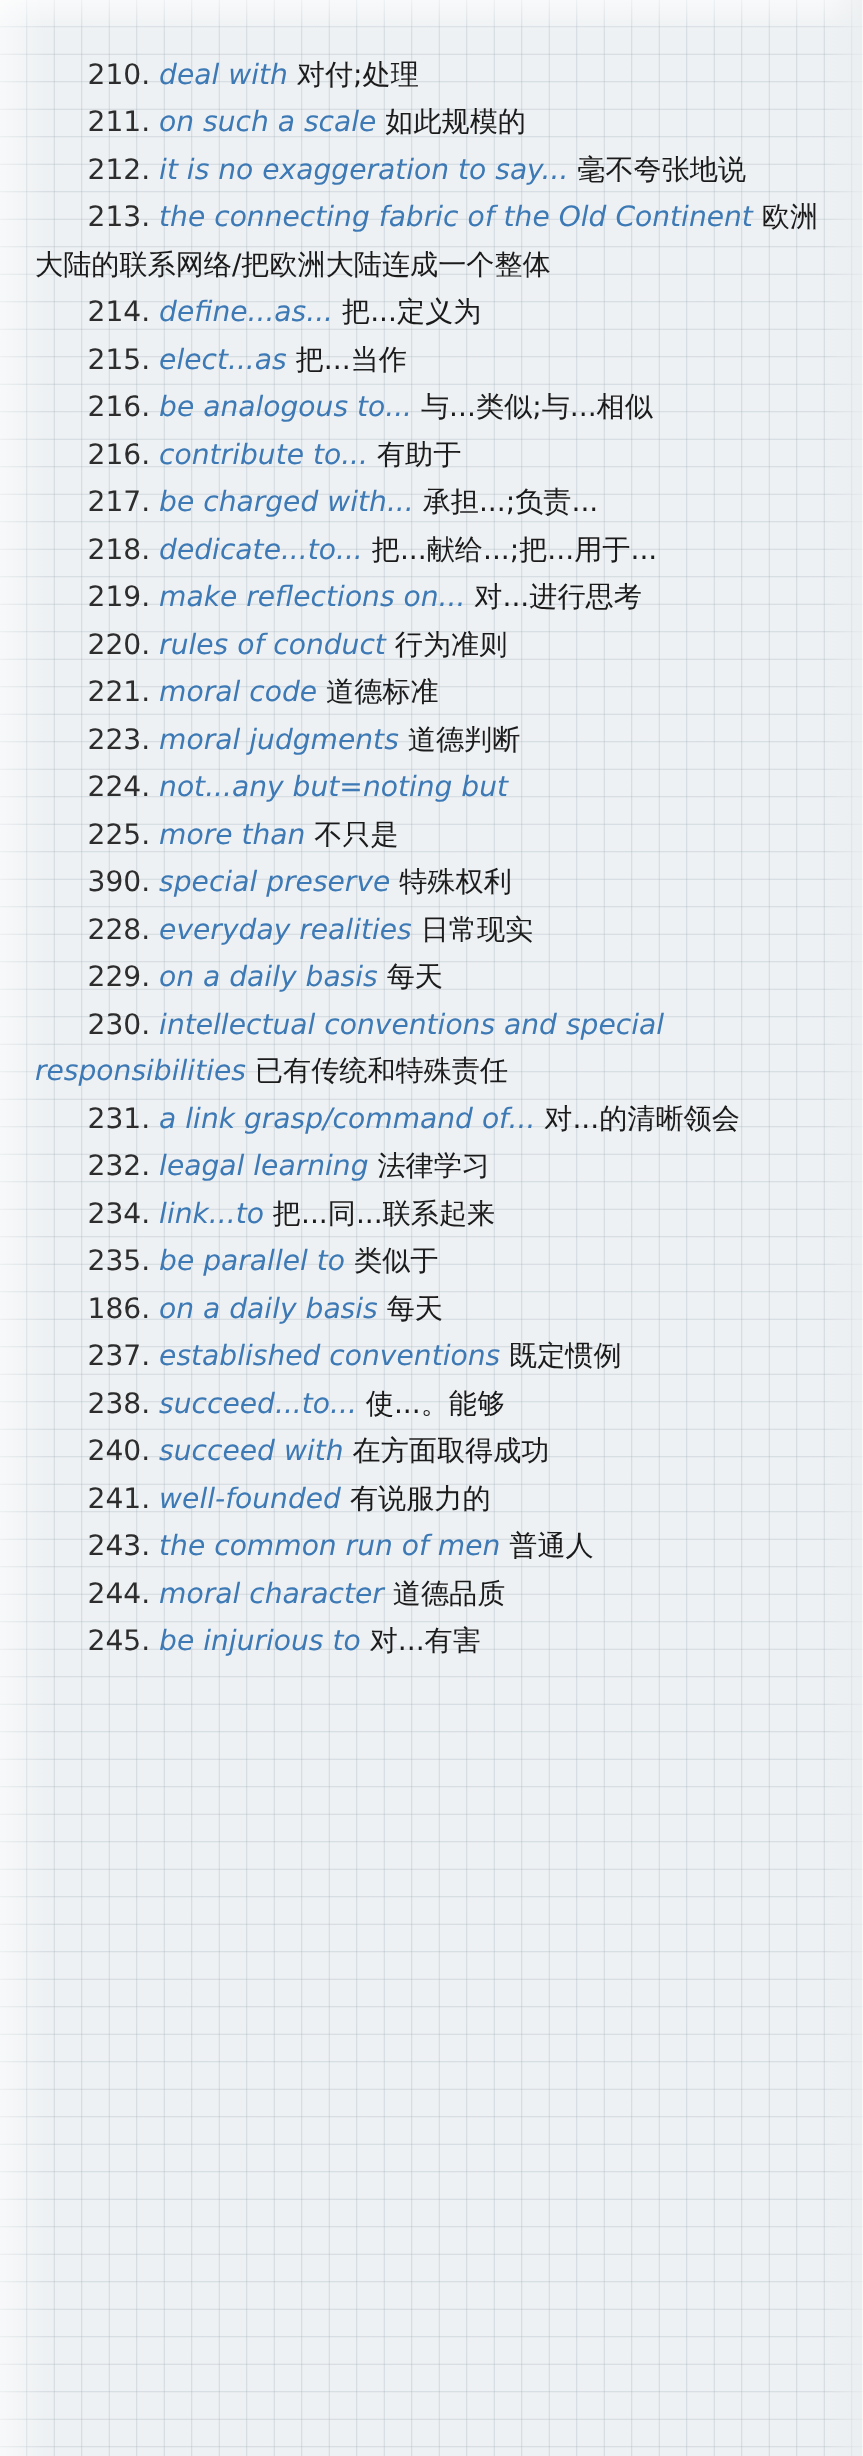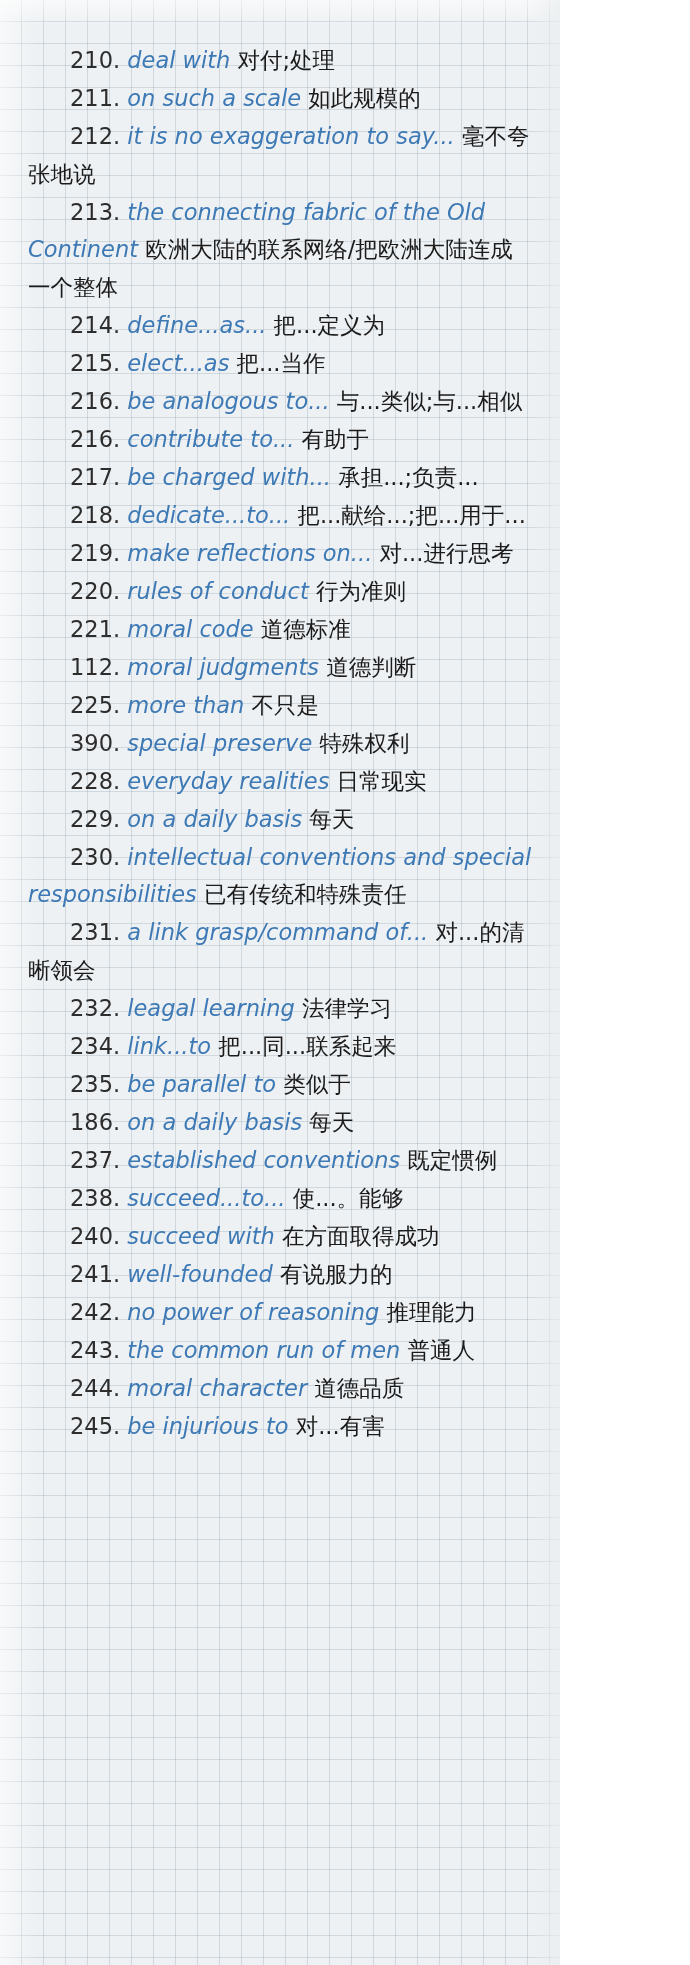--- a/index.html
+++ b/index.html
@@ -2,21 +2,21 @@
 <html><head>
 <meta charset="utf-8">
 <style>
   html, body {
     margin: 0;
     padding: 0;
     background: #ffffff;
   }
   #page {
     position: relative;
-    width: 560px;
+    width: 690px;
     height: 1965px;
     background-color: #eef1f3;
     background-image:
       linear-gradient(to right, rgba(140,160,175,0.30) 1px, transparent 1px),
       linear-gradient(to bottom, rgba(140,160,175,0.30) 1px, transparent 1px);
     background-size: 22px 22px;
     background-position: -1px -1px;
     overflow: hidden;
     font-family: "DejaVu Sans", sans-serif;
   }
@@ -71,33 +71,33 @@
       <p class="line"><span class="num">213.</span> <span class="en">the connecting fabric of the Old Continent</span> <span class="cn">欧洲大陆的联系网络/把欧洲大陆连成一个整体</span></p>
       <p class="line"><span class="num">214.</span> <span class="en">define...as...</span> <span class="cn">把...定义为</span></p>
       <p class="line"><span class="num">215.</span> <span class="en">elect...as</span> <span class="cn">把...当作</span></p>
       <p class="line"><span class="num">216.</span> <span class="en">be analogous to...</span> <span class="cn">与...类似;与...相似</span></p>
       <p class="line"><span class="num">216.</span> <span class="en">contribute to...</span> <span class="cn">有助于</span></p>
       <p class="line"><span class="num">217.</span> <span class="en">be charged with...</span> <span class="cn">承担...;负责...</span></p>
       <p class="line"><span class="num">218.</span> <span class="en">dedicate...to...</span> <span class="cn">把...献给...;把...用于...</span></p>
       <p class="line"><span class="num">219.</span> <span class="en">make reflections on...</span> <span class="cn">对...进行思考</span></p>
       <p class="line"><span class="num">220.</span> <span class="en">rules of conduct</span> <span class="cn">行为准则</span></p>
       <p class="line"><span class="num">221.</span> <span class="en">moral code</span> <span class="cn">道德标准</span></p>
-      <p class="line"><span class="num">112.</span> <span class="en">moral judgments</span> <span class="cn">道德判断</span></p>
+      <p class="line"><span class="num">223.</span> <span class="en">moral judgments</span> <span class="cn">道德判断</span></p>
+      <p class="line"><span class="num">224.</span> <span class="en">not...any but=noting but</span></p>
       <p class="line"><span class="num">225.</span> <span class="en">more than</span> <span class="cn">不只是</span></p>
       <p class="line"><span class="num">390.</span> <span class="en">special preserve</span> <span class="cn">特殊权利</span></p>
       <p class="line"><span class="num">228.</span> <span class="en">everyday realities</span> <span class="cn">日常现实</span></p>
       <p class="line"><span class="num">229.</span> <span class="en">on a daily basis</span> <span class="cn">每天</span></p>
       <p class="line"><span class="num">230.</span> <span class="en">intellectual conventions and special responsibilities</span> <span class="cn">已有传统和特殊责任</span></p>
       <p class="line"><span class="num">231.</span> <span class="en">a link grasp/command of...</span> <span class="cn">对...的清晰领会</span></p>
       <p class="line"><span class="num">232.</span> <span class="en">leagal learning</span> <span class="cn">法律学习</span></p>
       <p class="line"><span class="num">234.</span> <span class="en">link...to</span> <span class="cn">把...同...联系起来</span></p>
       <p class="line"><span class="num">235.</span> <span class="en">be parallel to</span> <span class="cn">类似于</span></p>
       <p class="line"><span class="num">186.</span> <span class="en">on a daily basis</span> <span class="cn">每天</span></p>
       <p class="line"><span class="num">237.</span> <span class="en">established conventions</span> <span class="cn">既定惯例</span></p>
       <p class="line"><span class="num">238.</span> <span class="en">succeed...to...</span> <span class="cn">使...。能够</span></p>
       <p class="line"><span class="num">240.</span> <span class="en">succeed with</span> <span class="cn">在方面取得成功</span></p>
       <p class="line"><span class="num">241.</span> <span class="en">well-founded</span> <span class="cn">有说服力的</span></p>
-      <p class="line"><span class="num">242.</span> <span class="en">no power of reasoning</span> <span class="cn">推理能力</span></p>
       <p class="line"><span class="num">243.</span> <span class="en">the common run of men</span> <span class="cn">普通人</span></p>
       <p class="line"><span class="num">244.</span> <span class="en">moral character</span> <span class="cn">道德品质</span></p>
       <p class="line"><span class="num">245.</span> <span class="en">be injurious to</span> <span class="cn">对...有害</span></p>
     </div>
 </div>
 
 </body></html>

